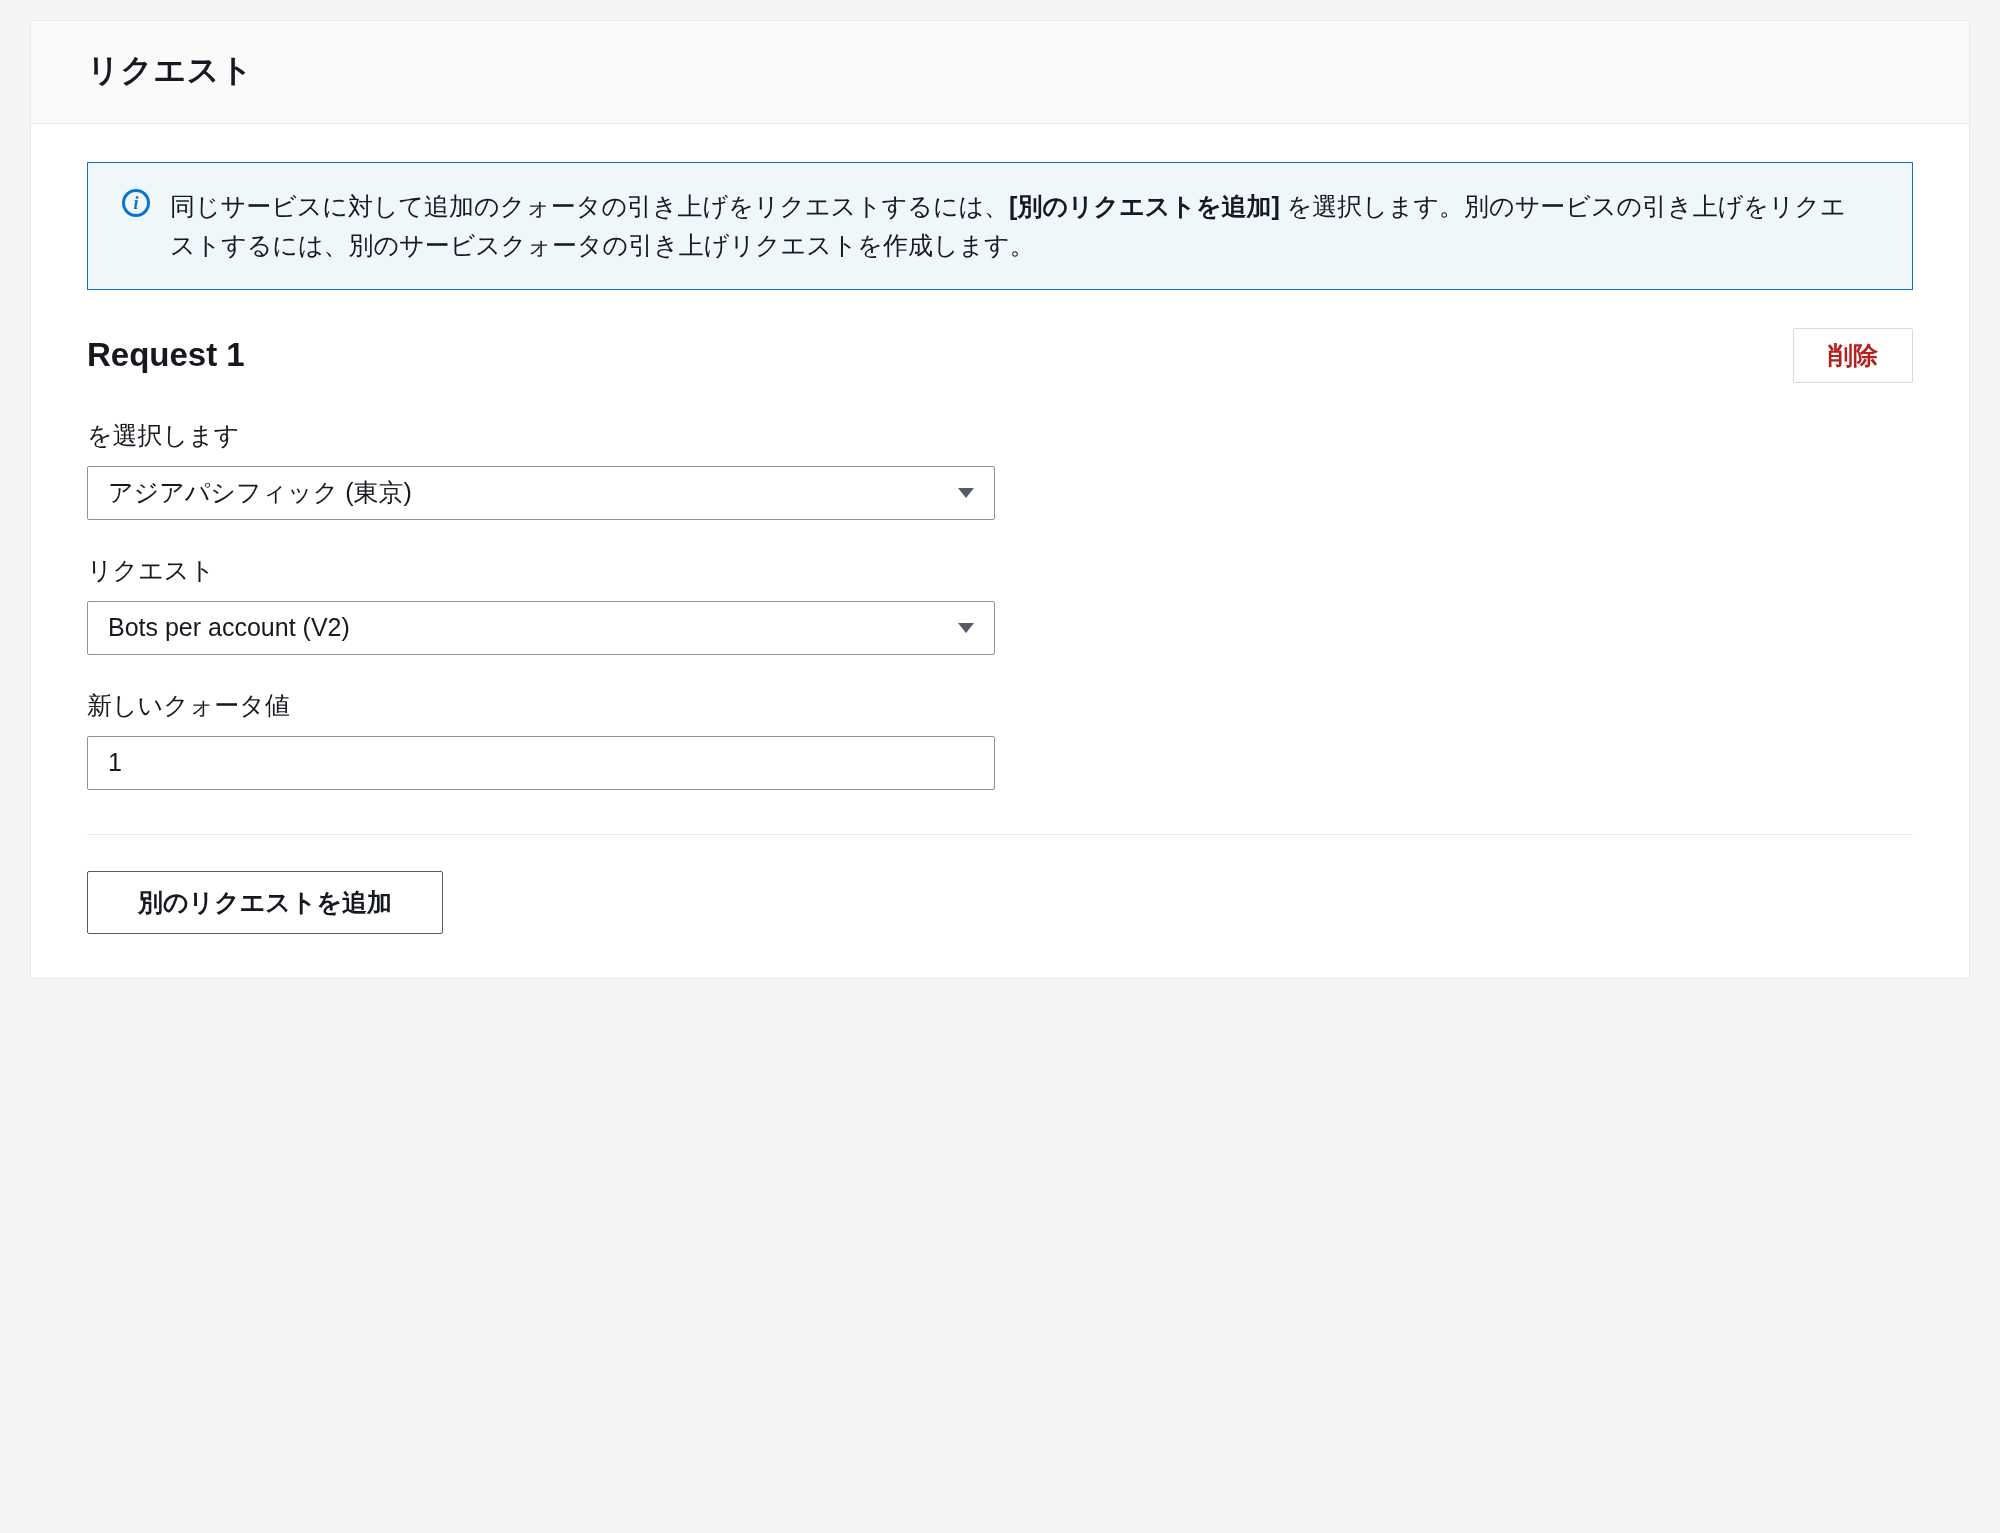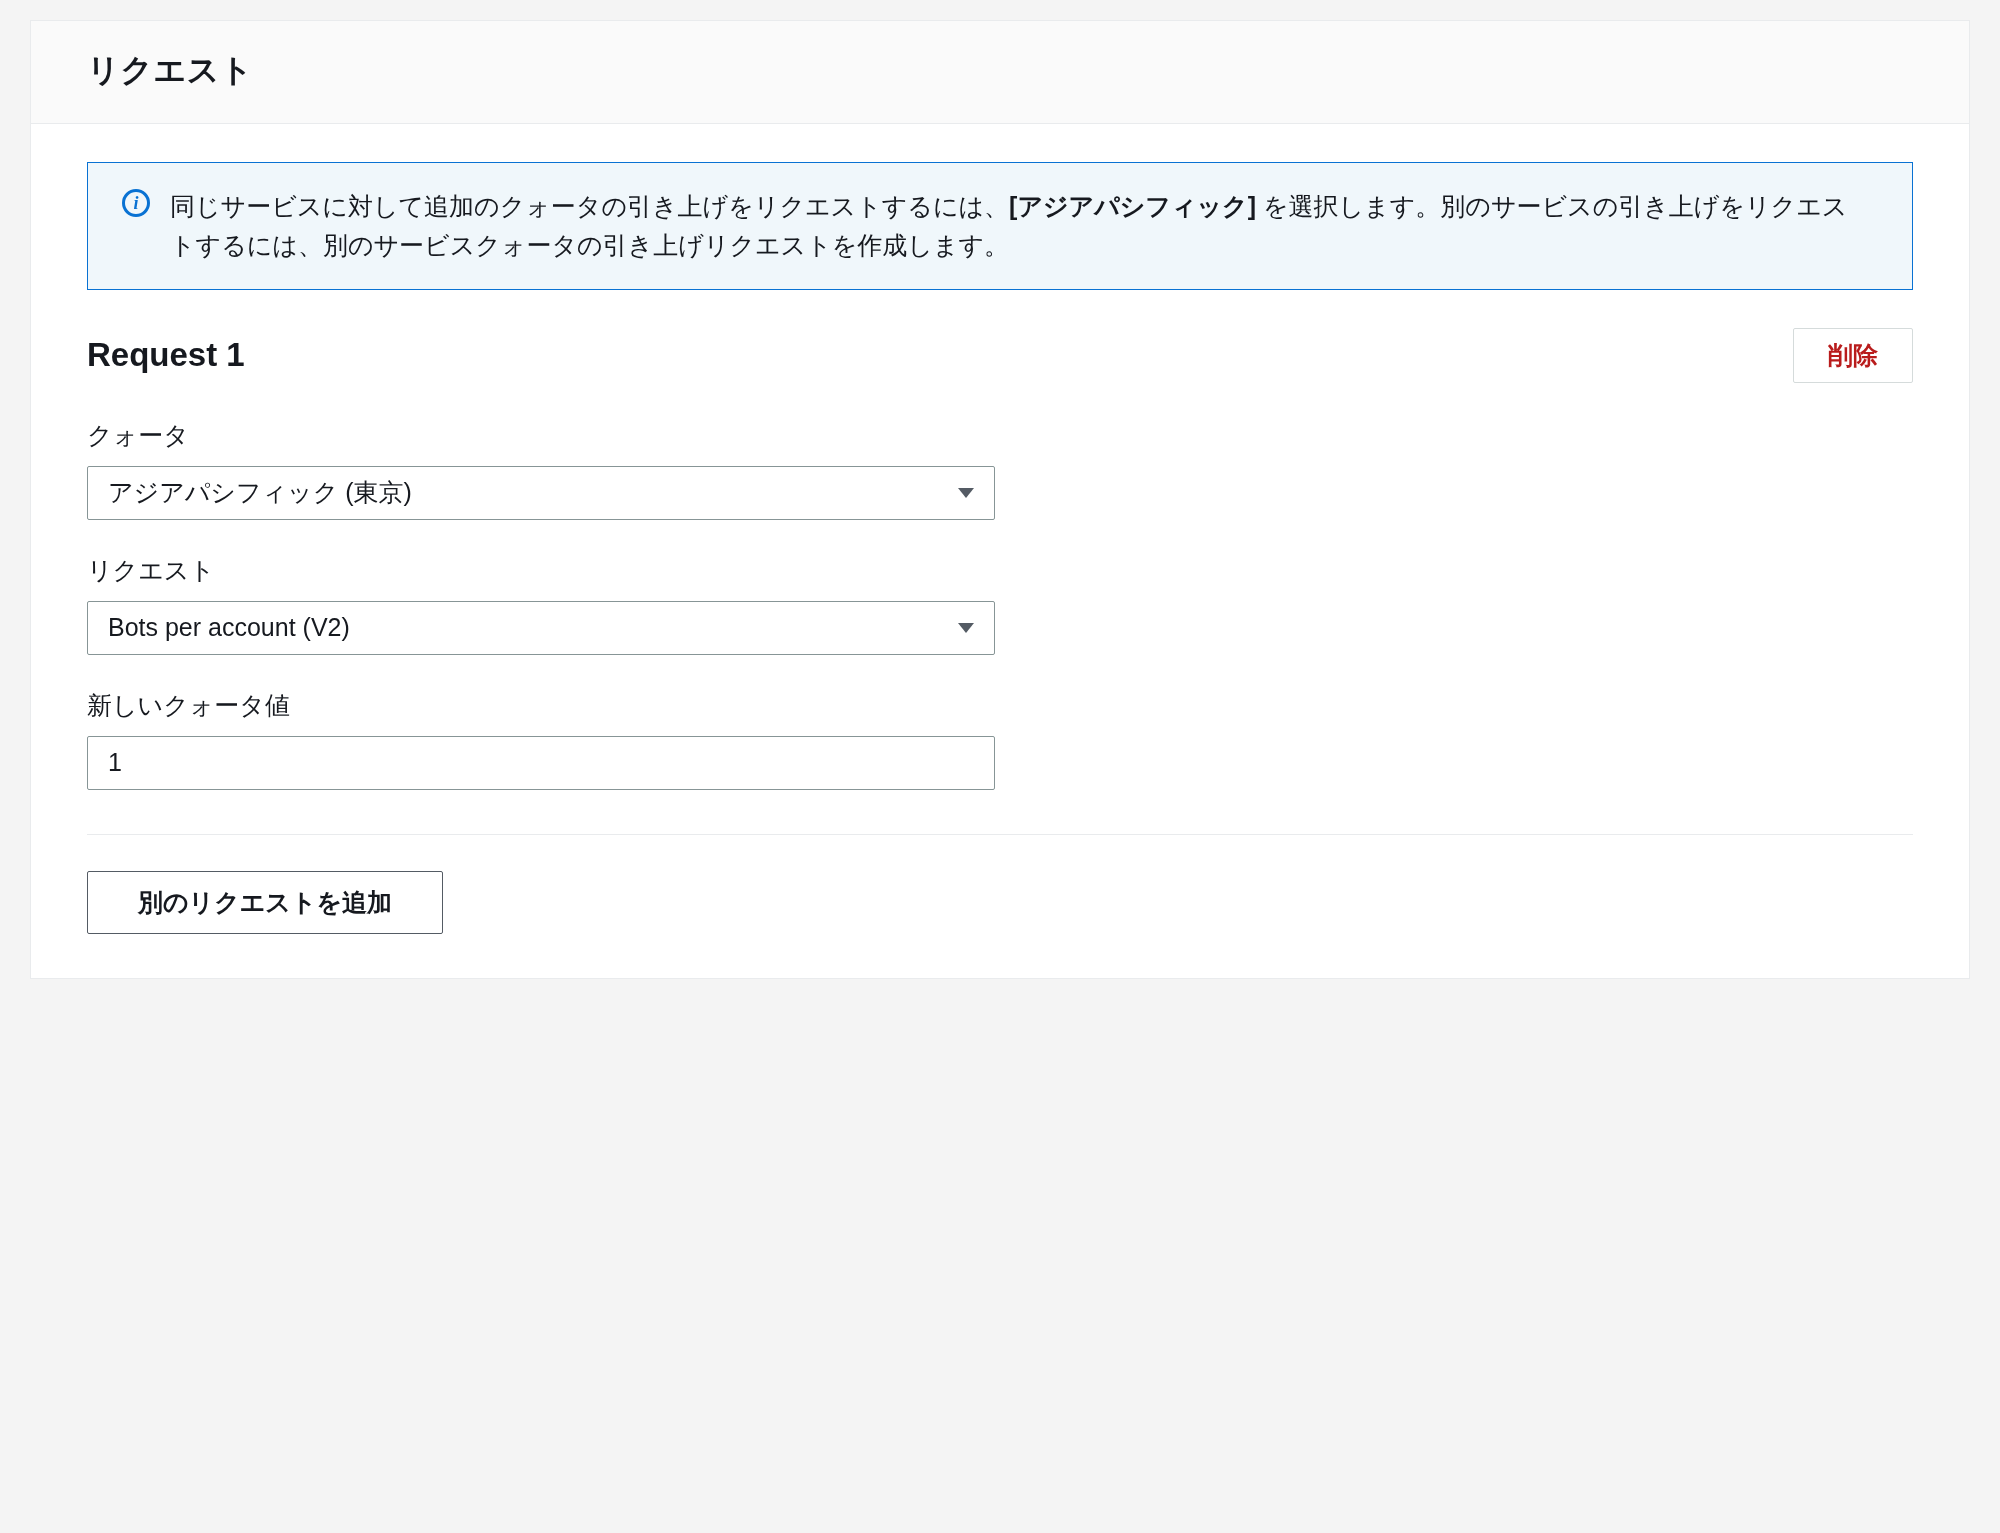--- a/index.html
+++ b/index.html
@@ -164,31 +164,31 @@
     <h1 class="panel-title">リクエスト</h1>
   </div>
 
   <div class="panel-body">
 
     <div class="info-alert">
       <div class="info-icon-wrapper">
         <div class="info-icon">i</div>
       </div>
       <div class="info-text">
-        <span>同じサービスに対して追加のクォータの引き上げをリクエストするには、</span><span class="bold">[アジアパシフィック]</span><span> を選択します。別のサービスの引き上げをリクエストするには、別のサービスクォータの引き上げリクエストを作成します。</span>
+        <span>同じサービスに対して追加のクォータの引き上げをリクエストするには、</span><span class="bold">[別のリクエストを追加]</span><span> を選択します。別のサービスの引き上げをリクエストするには、別のサービスクォータの引き上げリクエストを作成します。</span>
       </div>
     </div>
 
     <div class="request-header">
       <h2 class="request-title">Request 1</h2>
       <button class="delete-btn" disabled="">削除</button>
     </div>
 
     <div class="form-group">
-      <label class="form-label">クォータ</label>
+      <label class="form-label">を選択します</label>
       <div class="select-wrap">
         <div class="select-control" tabindex="0">
           <span class="select-value">アジアパシフィック (東京)</span>
           <span class="select-caret"></span>
         </div>
       </div>
     </div>
 
     <div class="form-group">
       <label class="form-label">リクエスト</label>

